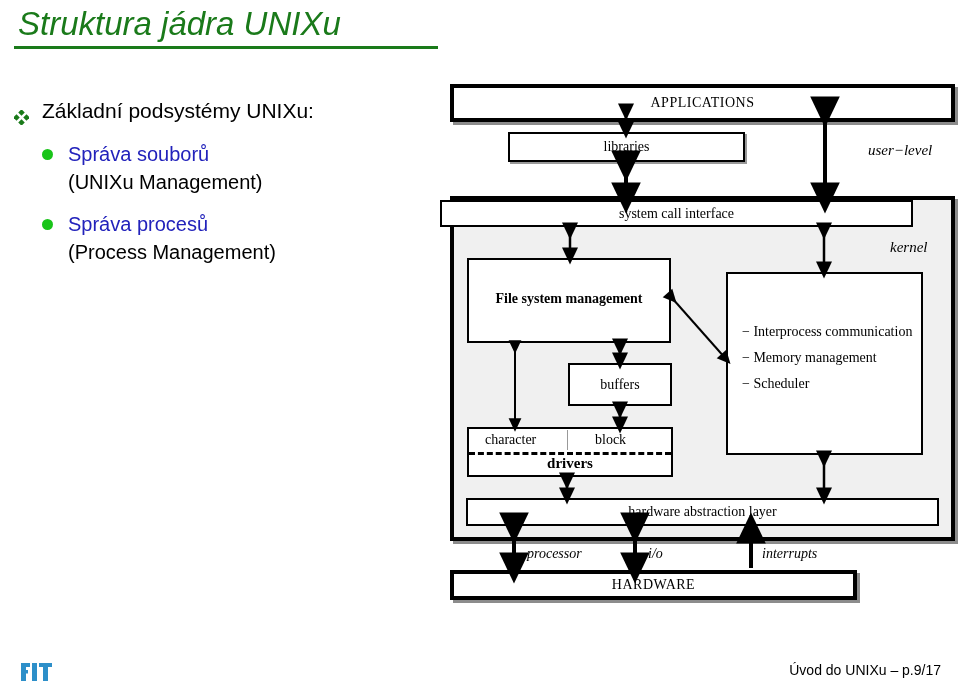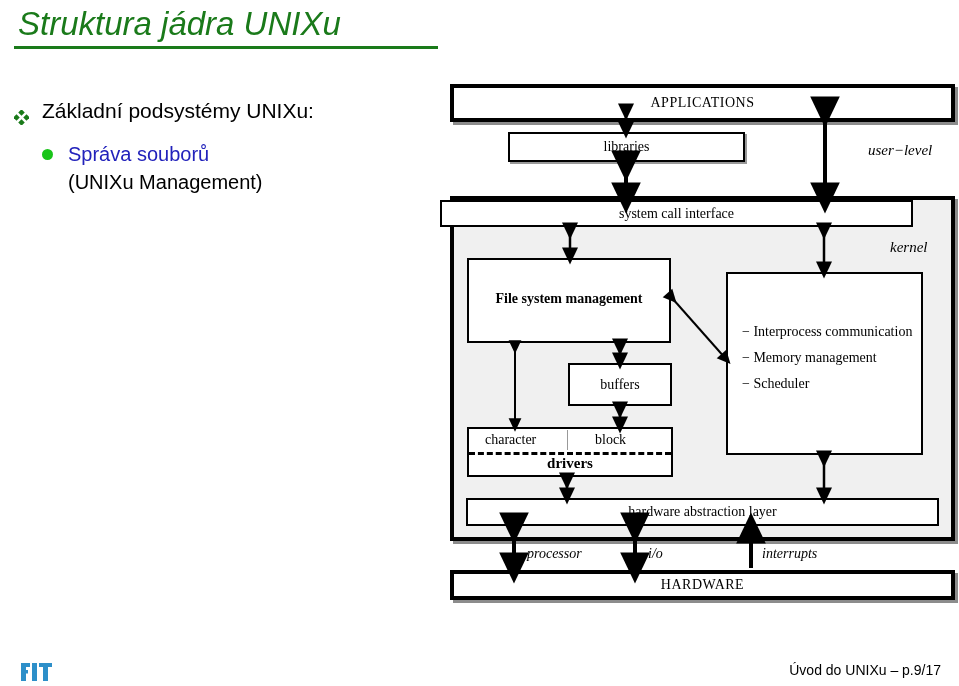--- a/index.html
+++ b/index.html
@@ -100,20 +100,25 @@
     </span>
     <span>Základní podsystémy UNIXu:</span>
   </div>
 
   <div class="lvl2">
     <span class="dot-bullet"></span>
     <span class="l2-main">Správa souborů</span>
     <span class="l2-sub">(UNIXu Management)</span>
   </div>
 
+  <div class="lvl2">
+    <span class="dot-bullet"></span>
+    <span class="l2-main">Správa procesů</span>
+    <span class="l2-sub">(Process Management)</span>
+  </div>
 
 </div>
 
 <div id="diagram">
 
   <div class="kernel-area" style="left:450px;top:196px;width:505px;height:345px;"></div>
 
   <div class="box thick" style="left:450px;top:84px;width:505px;height:38px;font-size:14px;letter-spacing:0.5px;">
     <span>APPLICATIONS</span>
   </div>
@@ -153,21 +158,21 @@
   </div>
 
   <div class="box thin shadowless" style="left:466px;top:498px;width:473px;height:28px;font-size:14px;">
     <span>hardware abstraction layer</span>
   </div>
 
   <div class="lbl" style="left:527px;top:546px;font-size:14px;">processor</div>
   <div class="lbl" style="left:648px;top:546px;font-size:14px;">i/o</div>
   <div class="lbl" style="left:762px;top:546px;font-size:14px;">interrupts</div>
 
-  <div class="box thick" style="left:450px;top:570px;width:505px;height:30px;font-size:14px;letter-spacing:0.5px;text-align:center;">
+  <div class="box thick" style="left:450px;top:570px;width:407px;height:30px;font-size:14px;letter-spacing:0.5px;text-align:center;">
     <span>HARDWARE</span>
   </div>
 
   <svg class="arrows" viewBox="0 0 959 686">
     <defs>
       <marker id="ah" markerWidth="9" markerHeight="9" refX="4.5" refY="4.5" orient="auto" markerUnits="strokeWidth">
         <path d="M0.6,0.8 L8.4,4.5 L0.6,8.2 Z" fill="#000"></path>
       </marker>
       <marker id="ahS" markerWidth="8" markerHeight="8" refX="4" refY="4" orient="auto" markerUnits="strokeWidth">
         <path d="M0.6,0.8 L7.4,4 L0.6,7.2 Z" fill="#000"></path>

